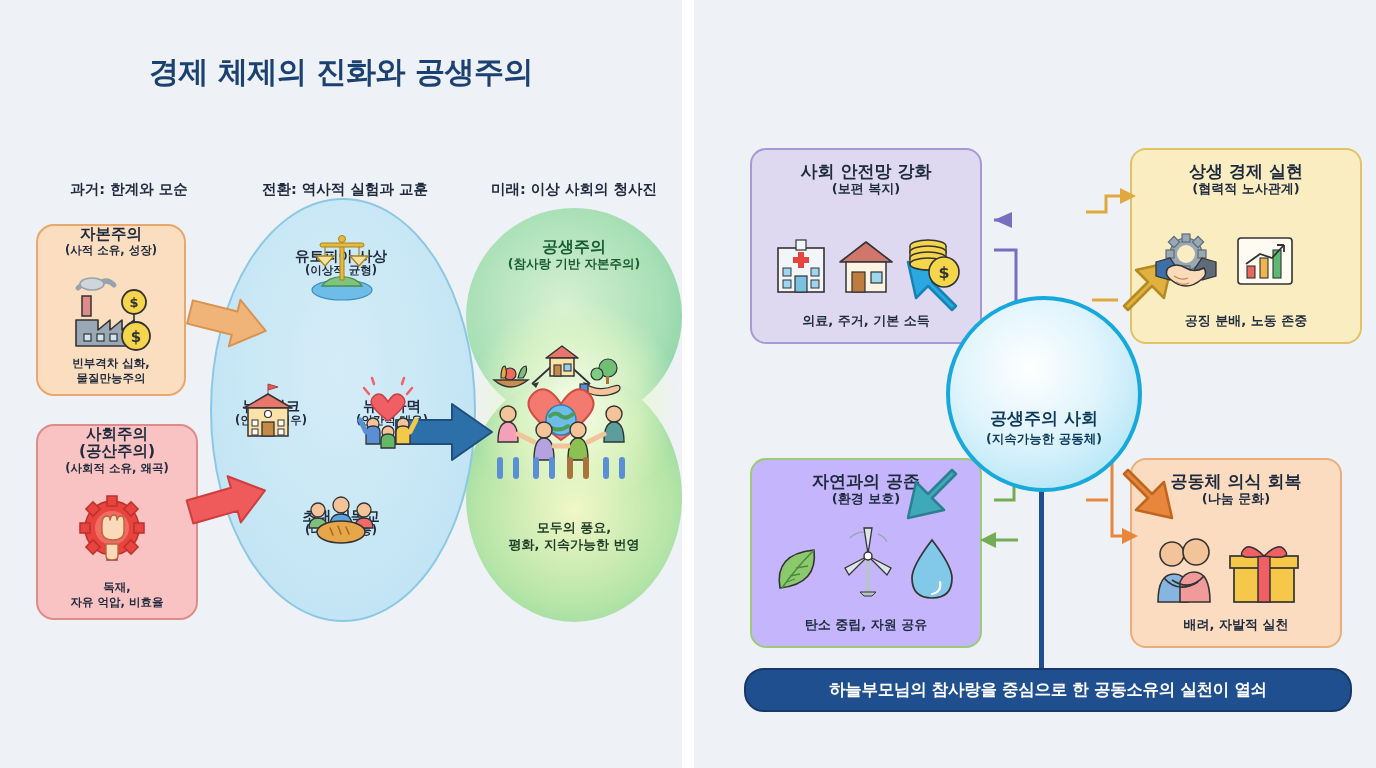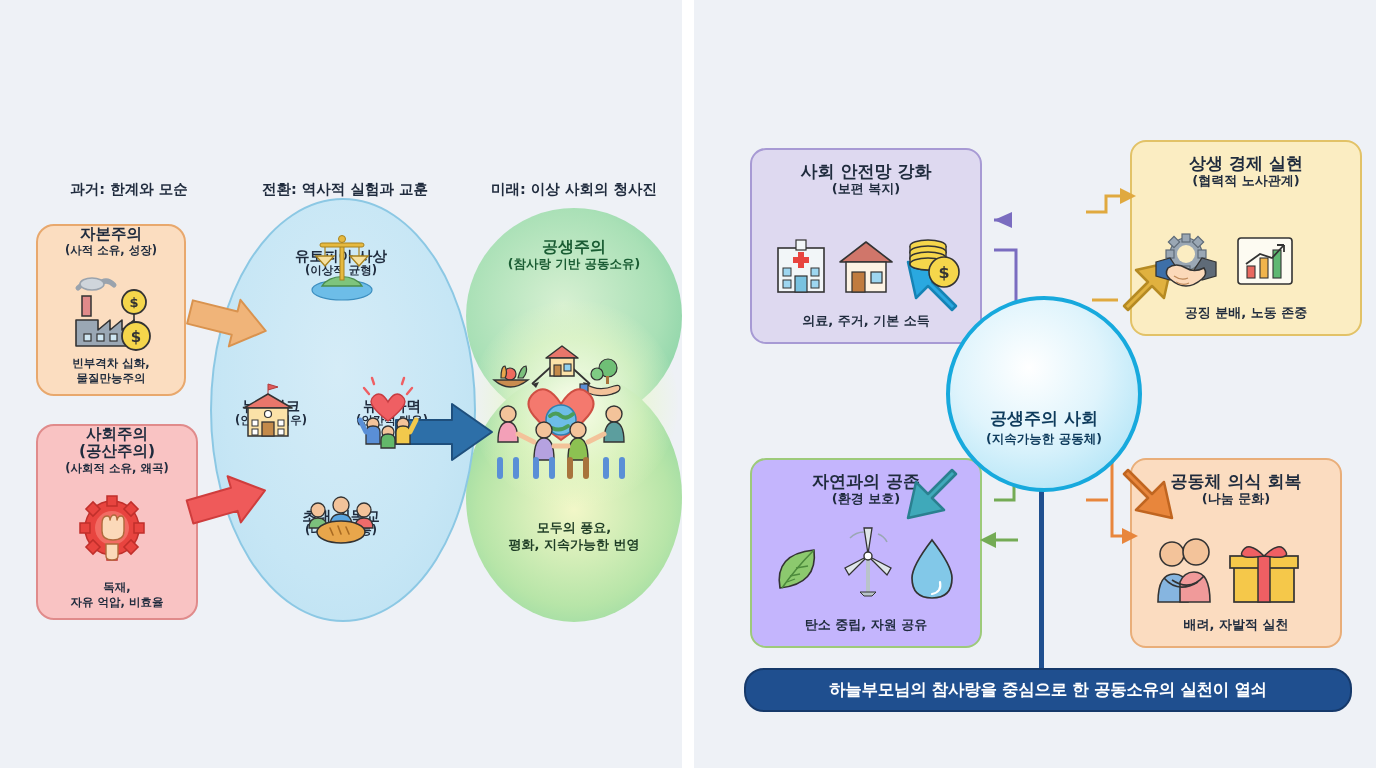--- a/index.html
+++ b/index.html
@@ -89,21 +89,21 @@
     position:absolute;left:466px;top:520px;width:216px;text-align:center;z-index:6;
     font-size:13px;font-weight:bold;color:#1f3d26;line-height:1.3;
   }
 
   
   .rcard{
     position:absolute;border-radius:16px;box-sizing:border-box;
     display:flex;flex-direction:column;align-items:center;padding-top:12px;
   }
   .rc-welfare{left:56px;top:148px;width:232px;height:196px;background:#ded9f0;border:2px solid #a79ad4;}
-  .rc-economy{left:436px;top:140px;width:232px;height:196px;background:#fbedc2;border:2px solid #e2c267;align-items:center;}
+  .rc-economy{left:436px;top:148px;width:232px;height:196px;background:#fbedc2;border:2px solid #e2c267;align-items:center;}
   .rc-nature{left:56px;top:458px;width:232px;height:190px;background:#c4b5fd;border:2px solid #9dca7a;}
   .rc-community{left:436px;top:458px;width:212px;height:190px;background:#fbdcc0;border:2px solid #e9ae79;}
   .rcard .r1{font-size:17px;font-weight:bold;color:#1f2b3d;line-height:1.1;text-align:center;}
   .rcard .r2{font-size:13px;font-weight:bold;color:#1f2b3d;line-height:1.15;text-align:center;margin-top:1px;}
   .rcard .r3{font-size:13px;font-weight:bold;color:#1f2b3d;text-align:center;margin-top:auto;margin-bottom:12px;}
 
   
   .hub{
     position:absolute;left:252px;top:296px;width:188px;height:188px;border-radius:50%;
     background:radial-gradient(circle at 42% 36%,#ffffff 0%,#dff4fc 45%,#bce8f8 75%,#9fdcf4 100%);
@@ -127,20 +127,21 @@
   .arrow-layer{position:absolute;left:0;top:0;width:682px;height:768px;z-index:4;pointer-events:none;}
   .art-layer{position:absolute;left:0;top:0;width:682px;height:768px;z-index:5;pointer-events:none;}
 </style>
 </head>
 <body>
 
 <div class="canvas">
 
   <div class="panel panel-left">
 
+    <div class="panel-title">경제 체제의 진화와 공생주의</div>
 
     <div class="col-head ch1">과거: 한계와 모순</div>
     <div class="col-head ch2">전환: 역사적 실험과 교훈</div>
     <div class="col-head ch3">미래: 이상 사회의 청사진</div>
 
     <div class="gcircle gc-top"></div>
     <div class="gcircle gc-bot"></div>
     <div class="gc-glow"></div>
 
     <div class="ellipse"></div>
@@ -324,21 +325,21 @@
       <div class="n1">뉴레가멱</div>
       <div class="n2">(인간적 대우)</div>
     </div>
     <div class="ell-item earlych">
       <div class="n1">초대 기독교</div>
       <div class="n2">(나눔과 평등)</div>
     </div>
 
     <div class="g-title">
       <div>공생주의</div>
-      <div class="sub">(참사랑 기반 공동소유)</div>
+      <div class="sub">(참사랑 기반 자본주의)</div>
     </div>
     <div class="g-foot">
       <div>모두의 풍요,</div>
       <div>평화, 지속가능한 번영</div>
     </div>
   </div>
 
   <div class="panel-divider"></div>
 
   <div class="panel panel-right">

